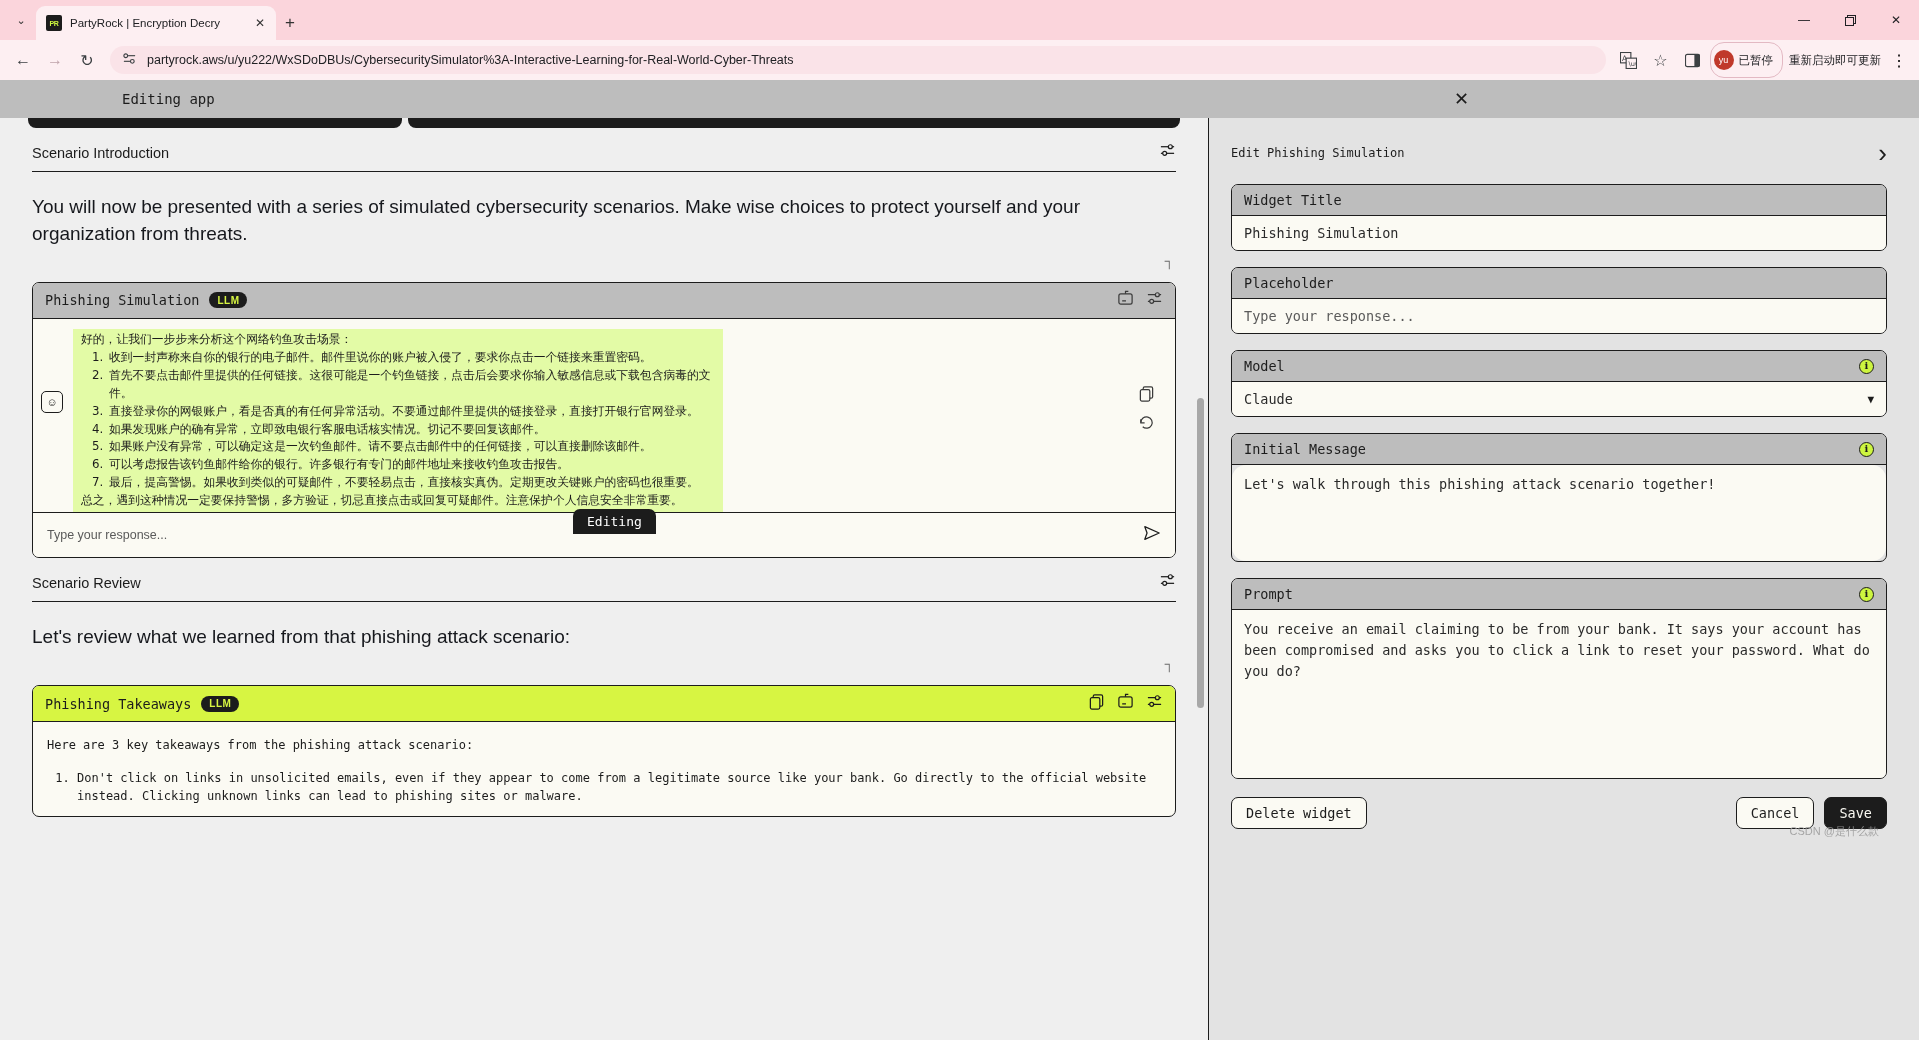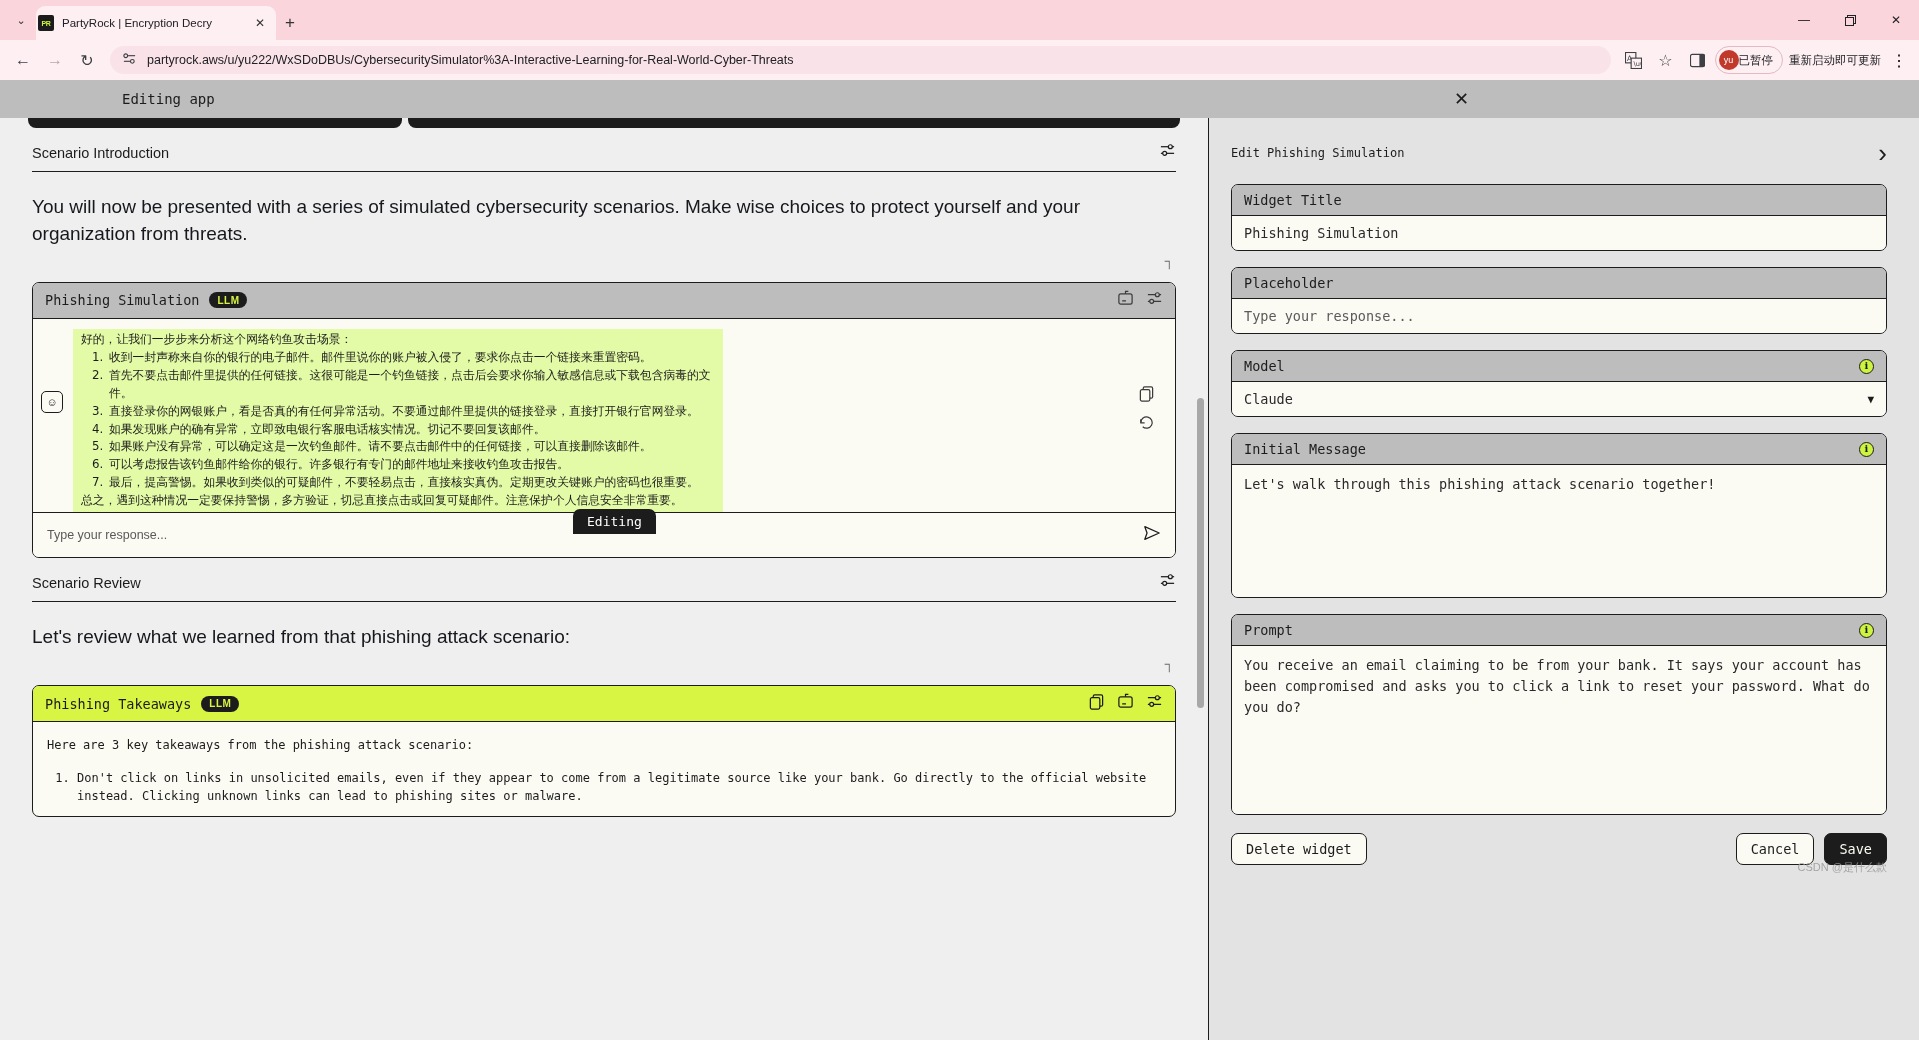--- a/index.html
+++ b/index.html
@@ -16,21 +16,21 @@
     height: 40px; background: #fbd5dc;
     display: flex; align-items: flex-end; padding-left: 6px; gap: 0;
   }
   .tabstrip-chevron {
     width: 30px; height: 40px; display: flex; align-items: center;
     justify-content: center; font-size: 11px; color: #333;
   }
   .tab {
     height: 34px; min-width: 240px; max-width: 240px;
     background: #fdeff2; border-radius: 9px 9px 0 0;
-    display: flex; align-items: center; gap: 8px; padding: 0 8px 0 2px;
+    display: flex; align-items: center; gap: 8px; padding: 0 8px 0 10px;
     position: relative;
   }
   .tab-favicon {
     width: 16px; height: 16px; background: #1c1c1c; color: #cdf53f;
     font-size: 7px; font-weight: bold; display: flex;
     align-items: center; justify-content: center; border-radius: 2px;
     font-family: "Liberation Sans", sans-serif; letter-spacing: -0.3px;
   }
   .tab-title {
     flex: 1; font-size: 11.5px; color: #202124; white-space: nowrap;
@@ -61,21 +61,21 @@
   .omnibox {
     flex: 1; height: 28px; background: #fae3e8; border-radius: 14px;
     display: flex; align-items: center; padding: 0 12px; gap: 10px;
     margin: 0 6px; min-width: 0;
   }
   .omnibox-url {
     font-size: 12.5px; color: #202124; white-space: nowrap;
     overflow: hidden; text-overflow: ellipsis;
   }
   .profile-pill {
-    display: flex; align-items: center; height: 28px;
+    display: flex; align-items: center; gap: 5px; height: 36px;
     border: 1px solid #e3b9c3; border-radius: 14px; padding: 0 9px 0 3px;
     background: #fdeff2;
   }
   .profile-avatar {
     width: 20px; height: 20px; border-radius: 50%; background: #c0392b;
     color: #fff; font-size: 9px; display: flex; align-items: center;
     justify-content: center;
   }
   .profile-label { font-size: 11.5px; color: #202124; }
   .update-label { font-size: 11.5px; color: #202124; padding: 0 4px; }
@@ -218,33 +218,33 @@
   .field-value {
     background: #fbfaf3; padding: 9px 12px;
     font-family: "DejaVu Sans Mono", monospace; font-size: 13.5px; color: #2a2a2a;
   }
   .field-value.muted { color: #5a5a5a; }
   .field-value.select { display: flex; align-items: center; justify-content: space-between; }
   .caret-down { font-size: 11px; color: #1c1c1c; }
   .field-value.textarea {
     line-height: 1.55; white-space: pre-wrap; word-break: break-all;
   }
-  .ta-initial { height: 132px; }
+  .ta-initial { height: 96px; border-radius: 14px; }
   .ta-prompt { height: 168px; }
 
   .panel-actions { display: flex; margin-top: 18px; position: relative; }
   .btn {
     border: 1.5px solid #1c1c1c; border-radius: 7px; background: #fbfaf3;
     font-family: "DejaVu Sans Mono", monospace; font-size: 13.5px;
     color: #1c1c1c; padding: 7px 14px;
   }
   .btn.primary { background: #1c1c1c; color: #fbfaf3; }
   .btn-right-group { margin-left: auto; display: flex; gap: 10px; }
   .watermark {
-    position: absolute; right: 0; bottom: -10px; font-size: 11px;
+    position: absolute; right: 8px; bottom: -10px; font-size: 11px;
     color: #9a9a9a; opacity: .85; white-space: nowrap;
   }
 </style>
 </head>
 <body>
 
 <div id="browser-chrome">
 
   <div class="tabstrip">
     <div class="tabstrip-chevron">⌄</div>

